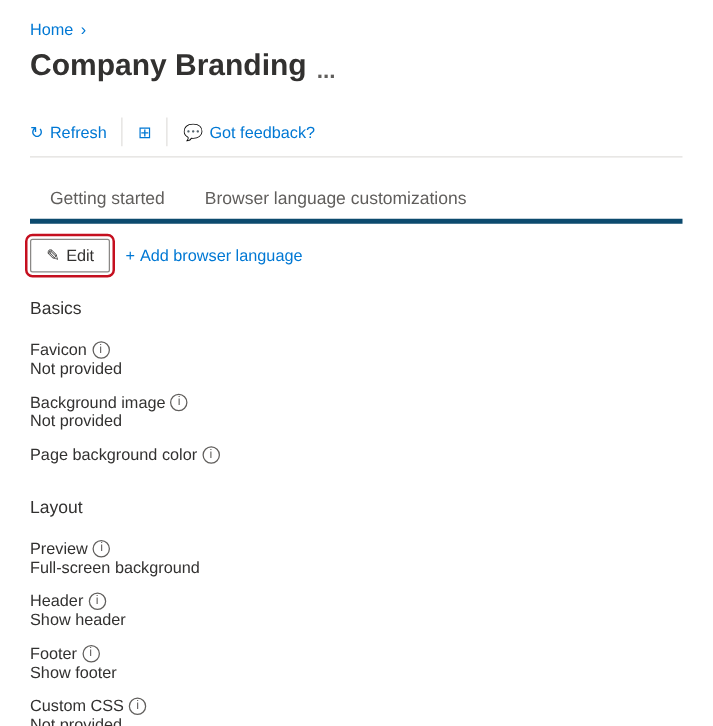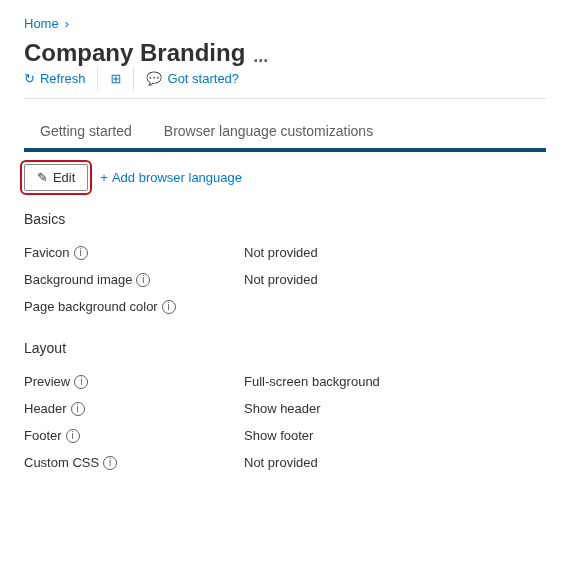--- a/index.html
+++ b/index.html
@@ -20,21 +20,21 @@
       font-size: 13px;
       color: #0078d4;
       margin-bottom: 8px;
       text-align: center;
     }
 
     .page-title {
       font-size: 24px;
       font-weight: 600;
       color: #323130;
-      margin-bottom: 0;
+      margin-bottom: 27px;
       display: flex;
       align-items: flex-end;
       gap: 8px;
     }
 
     .toolbar {
       display: flex;
       align-items: center;
       gap: 0;
       margin-bottom: 16px;
@@ -126,20 +126,21 @@
     }
 
     .properties-table {
       width: 100%;
       margin-bottom: 20px;
     }
     .property-row {
       display: flex;
       align-items: flex-start;
       padding: 6px 0;
+      flex-direction: column;
     }
     .property-label {
       display: flex;
       align-items: center;
       gap: 4px;
       width: 220px;
       font-size: 13px;
       color: #323130;
       flex-shrink: 0;
     }
@@ -183,21 +184,21 @@
 <div class="toolbar">
   <div class="toolbar-item">
     <span class="toolbar-icon">↻</span>
     <span>Refresh</span>
   </div>
   <div class="toolbar-item">
     <span class="toolbar-icon">⊞</span>
   </div>
   <div class="toolbar-item">
     <span class="toolbar-icon">💬</span>
-    <span>Got started?</span>
+    <span>Got feedback?</span>
   </div>
 </div>
 
 <div class="tabs">
   <div class="tab">
     <span>Getting started</span>
   </div>
   <div class="tab">
     <span>Browser language customizations</span>
   </div>

